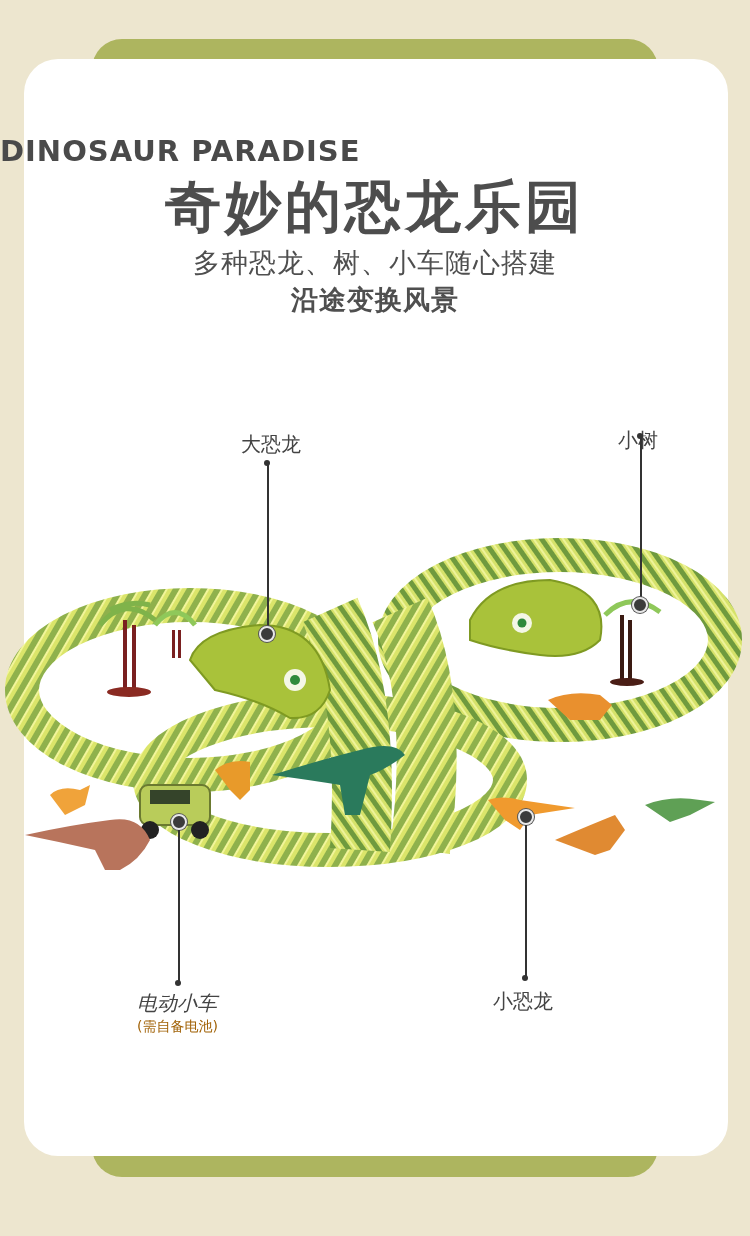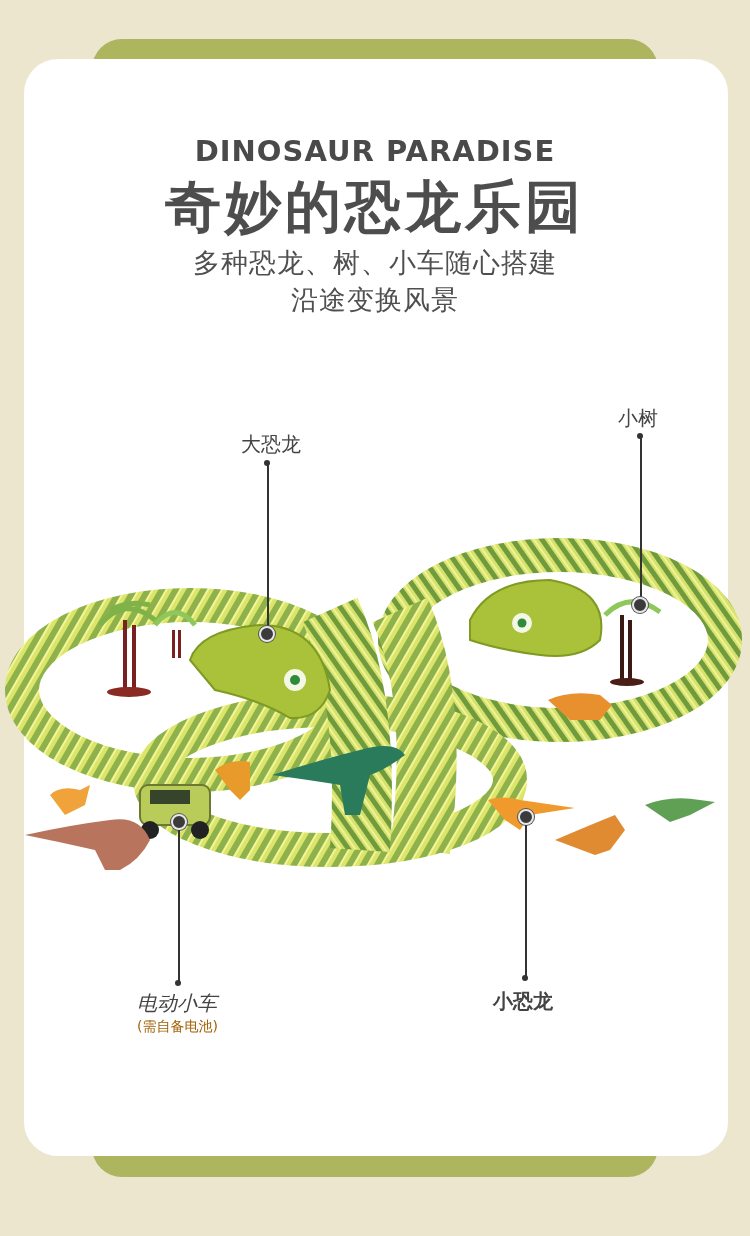--- a/index.html
+++ b/index.html
@@ -16,34 +16,34 @@
     }
     .tab-top { top: 39px; height: 40px; border-radius: 30px 30px 0 0; }
     .tab-bottom { top: 1135px; height: 42px; border-radius: 0 0 30px 30px; }
     .card {
       position: absolute; left: 24px; top: 59px;
       width: 704px; height: 1097px;
       background: #ffffff; border-radius: 34px;
     }
     .heading-en {
       position: absolute; top: 134px; left: 0; width: 750px;
-      text-align: center; font-weight: bold; font-size: 29px;
+      font-weight: bold; font-size: 29px;
       letter-spacing: 1px; color: #4a4a4a;
     }
     .heading-cn {
       position: absolute; top: 170px; left: 0; width: 750px;
       text-align: center; font-size: 56px; font-weight: bold;
       letter-spacing: 4px; color: #4d4d4d;
     }
     .subtitle {
       position: absolute; left: 0; width: 750px; text-align: center;
       font-size: 27px; color: #4f4f4f; letter-spacing: 1px;
     }
     .sub1 { top: 245px; }
-    .sub2 { top: 282px; }
+    .sub2 { top: 282px; font-weight: bold; }
     .callout-label {
       position: absolute; font-size: 20px; color: #444; white-space: nowrap;
     }
     .callout-note { position: absolute; font-size: 14px; color: #a16207; white-space: nowrap; }
     .leader { position: absolute; width: 1.5px; background: #333; }
     .dot { position: absolute; width: 6px; height: 6px; border-radius: 50%; background: #333; }
     .ring {
       position: absolute; width: 12px; height: 12px; border-radius: 50%;
       background: #3b3b3b; border: 2px solid #e8e8e8; box-shadow: 0 0 0 1px #555;
     }
@@ -123,27 +123,27 @@
   <path d="M488 800 Q 500 795 520 800 L 575 808 L 530 815 L 520 830 L 505 820 Z" fill="#f09a2e"></path>
   <path d="M555 840 Q 590 825 615 815 L 625 830 L 610 850 L 595 855 Z" fill="#e08a32"></path>
   <path d="M645 805 Q 670 795 700 800 L 715 802 L 690 815 L 670 822 Z" fill="#5fa055"></path>
 </svg>
 
 <div class="callout-label" style="left:241px; top:431px;">大恐龙</div>
 <div class="dot" style="left:264px; top:460px;"></div>
 <div class="leader" style="left:267px; top:463px; height:163px;"></div>
 <div class="ring" style="left:259px; top:626px;"></div>
 
-<div class="callout-label" style="left:618px; top:405px;font-family:Liberation Serif, serif;">小树</div>
+<div class="callout-label" style="left:618px; top:427px;font-family:Liberation Serif, serif;">小树</div>
 <div class="dot" style="left:637px; top:433px;"></div>
 <div class="leader" style="left:640px; top:436px; height:165px;"></div>
 <div class="ring" style="left:632px; top:597px;"></div>
 
 <div class="ring" style="left:171px; top:814px;"></div>
 <div class="leader" style="left:178px; top:830px; height:153px;"></div>
 <div class="dot" style="left:175px; top:980px;"></div>
 <div class="callout-label" style="left:137px; top:990px;font-style:italic;">电动小车</div>
 <div class="callout-note" style="left:137px; top:1018px;">(需自备电池)</div>
 
 <div class="ring" style="left:518px; top:809px;"></div>
 <div class="leader" style="left:525px; top:825px; height:153px;"></div>
 <div class="dot" style="left:522px; top:975px;"></div>
-<div class="callout-label" style="left:493px; top:988px;font-weight:bold;">小恐龙</div>
+<div class="callout-label" style="left:493px; top:988px;">小恐龙</div>
 
 </body></html>

